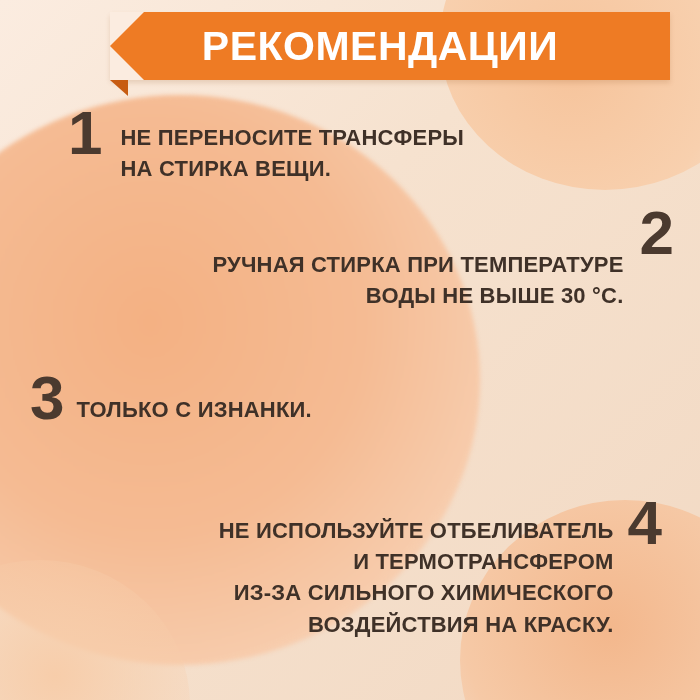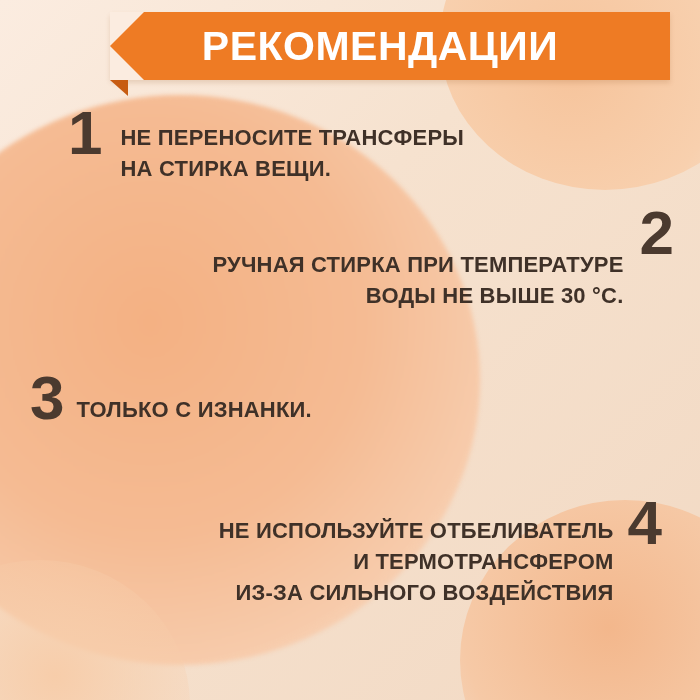--- a/index.html
+++ b/index.html
@@ -188,18 +188,19 @@
     <div class="num">3</div>
     <div class="lines">
       <div>ТОЛЬКО С ИЗНАНКИ.</div>
     </div>
   </div>
 
   <div class="item item-4">
     <div class="lines">
       <div>НЕ ИСПОЛЬЗУЙТЕ ОТБЕЛИВАТЕЛЬ</div>
       <div>И ТЕРМОТРАНСФЕРОМ</div>
-      <div>ИЗ-ЗА СИЛЬНОГО ВОЗДЕЙСТВИЯ</div>
+      <div>ИЗ-ЗА СИЛЬНОГО ХИМИЧЕСКОГО</div>
+      <div>ВОЗДЕЙСТВИЯ НА КРАСКУ.</div>
     </div>
     <div class="num">4</div>
   </div>
 
 </div>
 
 </body></html>

